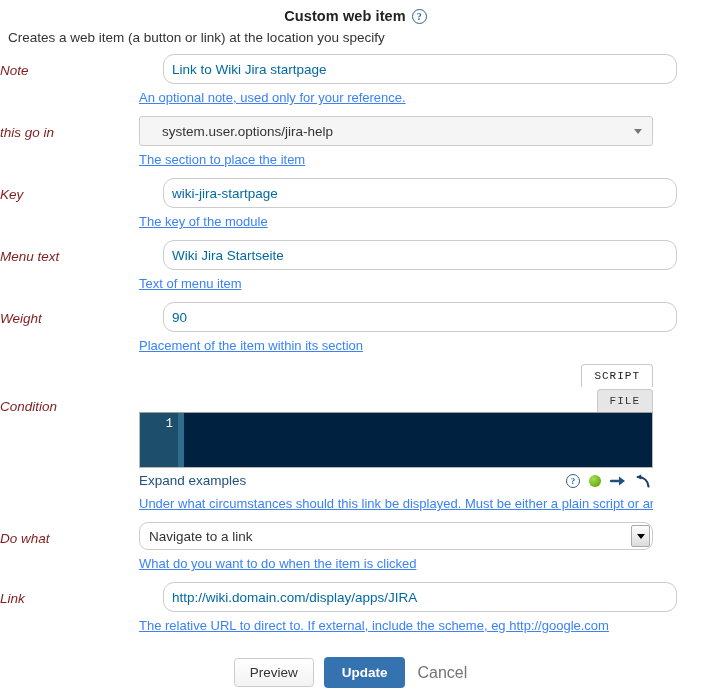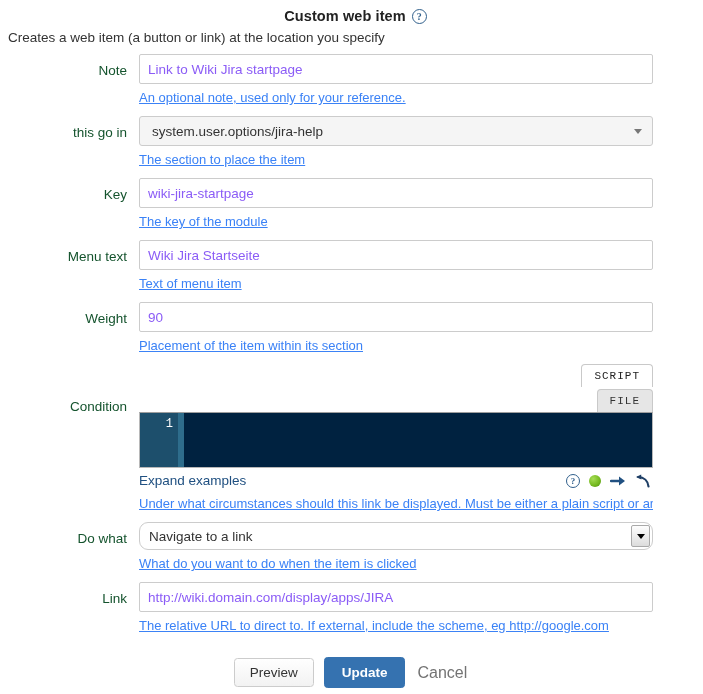--- a/index.html
+++ b/index.html
@@ -59,68 +59,69 @@
     margin-top: 9px;
   }
   .row {
     display: flex;
     align-items: flex-start;
     margin-bottom: 0;
   }
   .label-col {
     width: 139px;
     min-width: 139px;
-    text-align: right;
     padding-right: 12px;
     box-sizing: border-box;
-    color: #14532d;
+    color: #7f1d1d;
     font-size: 13.5px;
     line-height: 17px;
     padding-top: 8px;
+    font-style: italic;
   }
   .field-col {
     flex: 1;
     min-width: 0;
     padding-right: 50px;
     box-sizing: border-box;
   }
   input.text-field {
     display: block;
     width: 100%;
     box-sizing: border-box;
     height: 30px;
     padding: 4px 8px;
     border: 1px solid #ccc;
-    border-radius: 2px;
+    border-radius: 11px;
     font-family: "Liberation Sans", sans-serif;
     font-size: 13.5px;
-    color: #8b5cf6;
+    color: #0369a1;
     background: #ffffff;
     outline: none;
+    margin-left: 24px;
   }
   .desc {
     color: #3b82f6;
     font-size: 13px;
     margin-top: 6px;
     margin-bottom: 11px;
     white-space: nowrap;
     overflow: hidden;
     text-decoration: underline;
   }
 
   
   .section-select {
     position: relative;
     height: 30px;
     border: 1px solid #cccccc;
     border-radius: 3px;
     background: #f5f5f5;
     display: flex;
     align-items: center;
-    padding: 0 12px;
+    padding: 0 22px;
     box-sizing: border-box;
     font-size: 13.5px;
     color: #333333;
     cursor: pointer;
   }
   .section-select .caret {
     position: absolute;
     right: 10px;
     top: 50%;
     margin-top: -2px;

